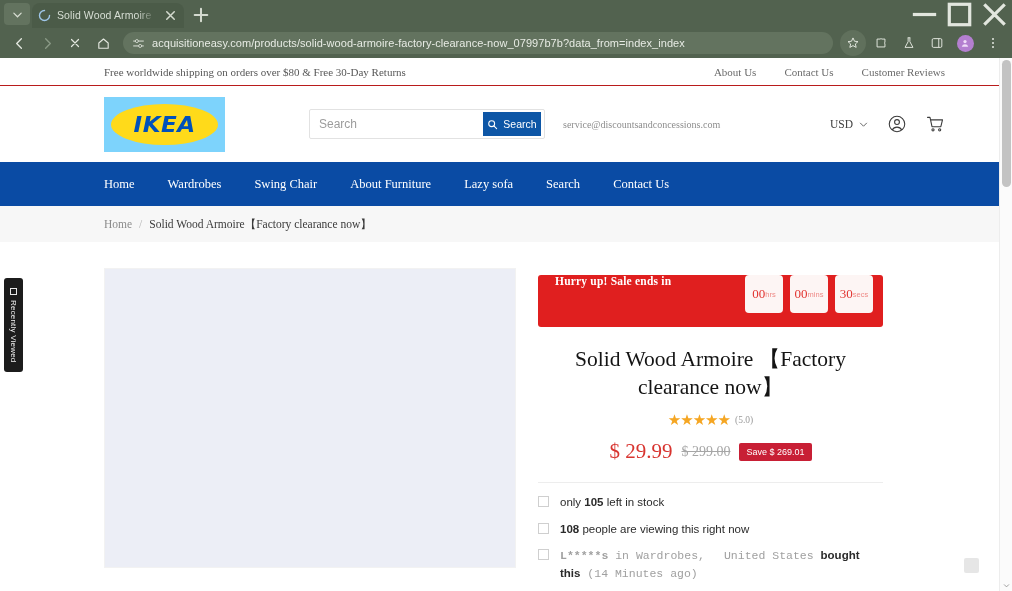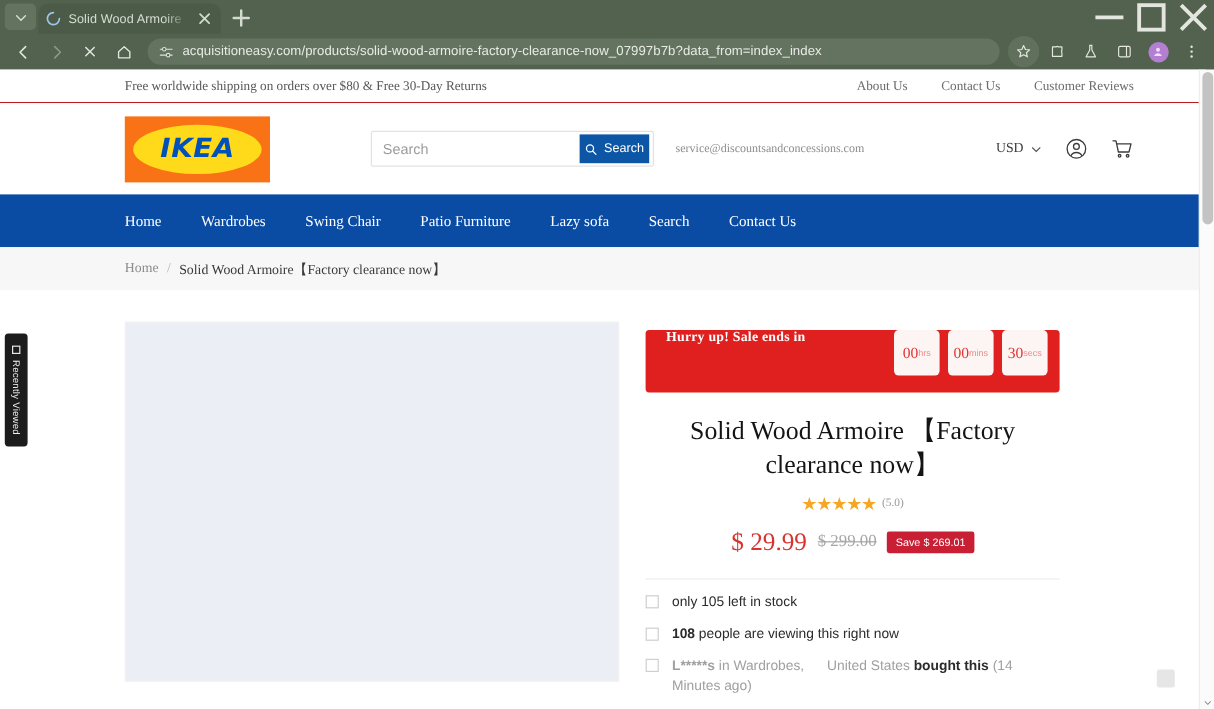--- a/index.html
+++ b/index.html
@@ -109,21 +109,21 @@
     font-family: "Liberation Serif", serif;
     font-size: 11px; color: #6b6b6b; text-decoration: none;
   }
 
   
   .header {
     height: 76px; display: flex; align-items: center;
     padding: 0 12px 0 104px; background: #fff;
   }
   .logo {
-    width: 121px; height: 55px; background: #f97316;
+    width: 121px; height: 55px; background: #7dd3fc;
     display: flex; align-items: center; justify-content: center;
     flex: 0 0 121px;
   }
   .logo-oval {
     width: 107px; height: 41px; background: #ffda1a;
     border-radius: 50%;
     display: flex; align-items: center; justify-content: center;
     position: relative;
   }
   .logo-text {
@@ -255,21 +255,21 @@
 
   .facts { margin-top: 18px; border-top: 1px solid #ededed; padding-top: 11px; }
   .fact {
     display: flex; align-items: flex-start; gap: 11px;
     margin-bottom: 10px; font-size: 11.5px; line-height: 1.45; color: #2b2b2b;
   }
   .fact-box {
     width: 11px; height: 11px; flex: 0 0 11px; margin-top: 2px;
     border: 1px solid #cfcfcf; background: #fff;
   }
-  .fact .muted { color: #a0a0a0; }
+  .fact .muted { color: #a0a0a0; font-family: Liberation Mono, monospace; }
   .fact-sp { display: inline-block; width: 19px; }
 
   
   .recently {
     position: absolute; left: 4px; top: 220px;
     width: 19px; height: 94px; background: #1c1c1c;
     border-radius: 3px;
     display: flex; flex-direction: column; align-items: center;
     justify-content: center; gap: 5px;
     padding: 6px 0;
@@ -475,21 +475,21 @@
               <circle cx="17.6" cy="19" r="1.3" fill="none" stroke="#3b3b3b" stroke-width="1.3"></circle>
             </svg>
           </div>
         </div>
       </div>
 
       <div class="nav">
         <a href="#">Home</a>
         <a href="#">Wardrobes</a>
         <a href="#">Swing Chair</a>
-        <a href="#">Patio Furniture</a>
+        <a href="#">About Furniture</a>
         <a href="#">Lazy sofa</a>
         <a href="#">Search</a>
         <a href="#">Contact Us</a>
       </div>
 
       <div class="crumb">
         <a href="#" class="c-link">Home</a>
         <span class="c-sep">/</span>
         <span class="c-cur">Solid Wood Armoire【Factory clearance now】</span>
       </div>
@@ -526,21 +526,21 @@
 
           <div class="price-row">
             <span class="price-now">$ 29.99</span>
             <span class="price-old">$ 299.00</span>
             <span class="save-badge">Save $ 269.01</span>
           </div>
 
           <div class="facts" id="facts">
               <div class="fact">
                 <span class="fact-box"></span>
-                <span><span>only </span><span style="font-weight: normal; margin-top: 44px;">105</span><span> left in stock</span></span>
+                <span><span>only </span><span style="font-weight: bold; margin-top: 44px;">105</span><span> left in stock</span></span>
               </div>
               <div class="fact">
                 <span class="fact-box"></span>
                 <span><span style="font-weight: bold;">108</span><span> people are viewing this right now</span></span>
               </div>
               <div class="fact">
                 <span class="fact-box"></span>
                 <span><span class="muted" style="font-weight: bold;">L*****s</span><span class="muted"> in Wardrobes,</span><span class="fact-sp"></span><span class="muted">United States </span><span style="font-weight: bold;">bought this</span><span class="muted"> (14 Minutes ago)</span></span>
               </div>
               <div class="fact">

